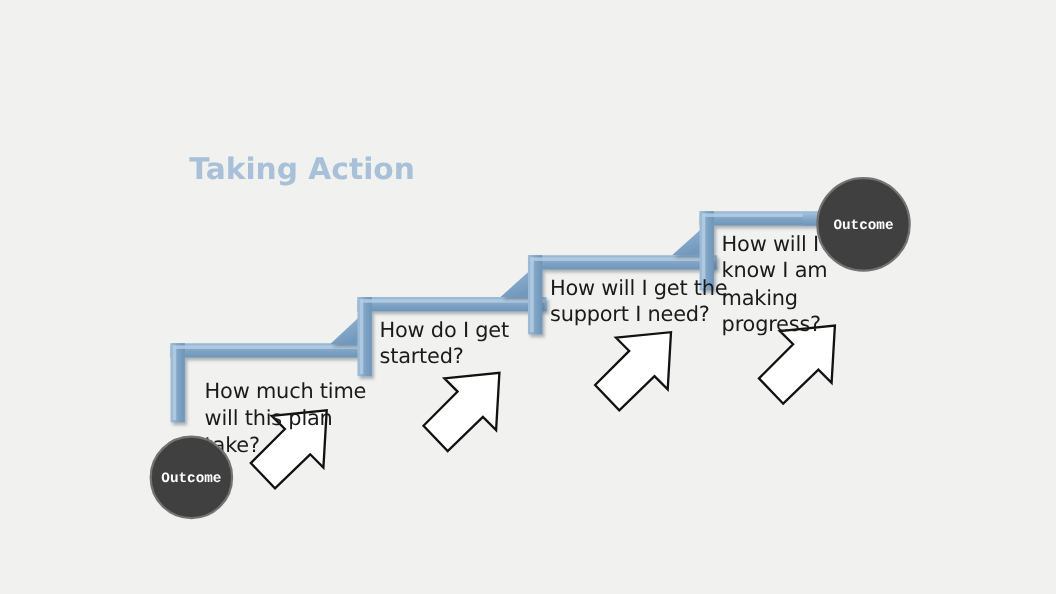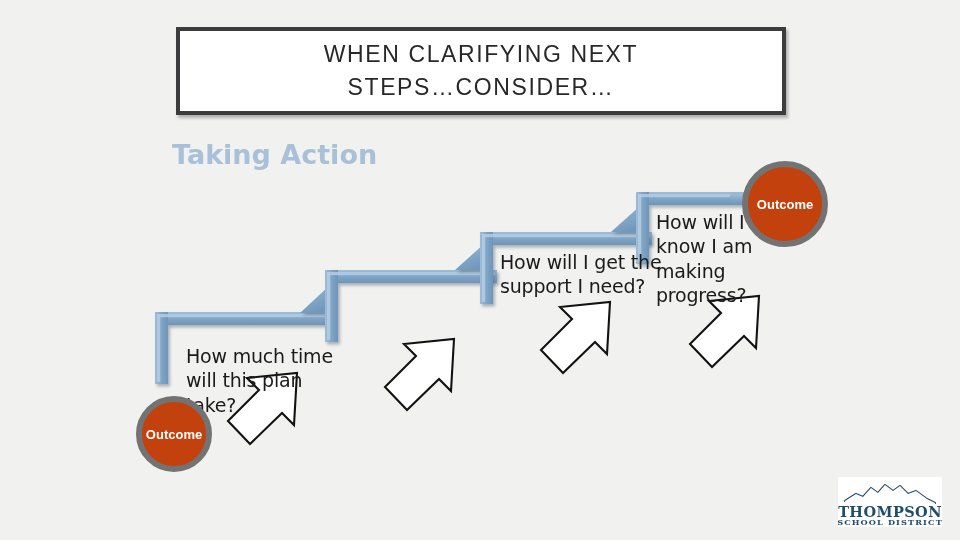--- a/index.html
+++ b/index.html
@@ -81,27 +81,27 @@
   }
   .step-0 { left: 186px; top: 344px; width: 160px; }
   .step-1 { left: 345px; top: 288px; width: 150px; }
   .step-2 { left: 500px; top: 250px; width: 165px; }
   .step-3 { left: 656px; top: 210px; width: 155px; }
 
   
   .node-circle {
     position: absolute;
     border-radius: 50%;
-    background: #c2410c;
-    border: 6px solid #737373;
+    background: #404040;
+    border: 2px solid #737373;
     display: flex;
     align-items: center;
     justify-content: center;
     color: #ffffff;
-    font-family: Liberation Sans, sans-serif;
+    font-family: Liberation Mono, monospace;
     font-weight: bold;
     box-sizing: border-box;
   }
   .circle-origin {
     left: 136px;
     top: 396px;
     width: 76px;
     height: 76px;
     font-size: 13px;
   }
@@ -122,24 +122,20 @@
     height: 50px;
     background: #ffffff;
   }
   .logo svg { display: block; }
 </style>
 </head>
 <body>
 
 <div class="slide">
 
-  <div class="title-box">
-    <div class="title-text">WHEN CLARIFYING NEXT
-STEPS…CONSIDER…</div>
-  </div>
 
   <div class="taking-action">Taking Action</div>
 
   <div class="diagram">
     <svg width="960" height="540" viewBox="0 0 960 540" xmlns="http://www.w3.org/2000/svg">
       <defs>
         <linearGradient id="barGradH" x1="0" y1="0" x2="0" y2="1">
           <stop offset="0%" stop-color="#9fbdd8"></stop>
           <stop offset="28%" stop-color="#8fb0cf"></stop>
           <stop offset="55%" stop-color="#7ea3c4"></stop>
@@ -210,34 +206,25 @@
 
       <g>
         <polygon points="690,344 721,313 709,301 759,296 756,348 744,336 712,367" fill="#ffffff" stroke="#121212" stroke-width="2.1" stroke-linejoin="miter"></polygon>
       </g>
     </svg>
   </div>
 
   <div class="step-text step-0">How much time
 will this plan
 take?</div>
+  <div class="step-text step-1">How do I get
+started?</div>
   <div class="step-text step-2">How will I get the
 support I need?</div>
   <div class="step-text step-3">How will I
 know I am
 making progress?</div>
 
   <div class="node-circle circle-origin">Outcome</div>
   <div class="node-circle circle-outcome">Outcome</div>
 
-  <div class="logo">
-    <svg width="104" height="50" viewBox="0 0 104 50" xmlns="http://www.w3.org/2000/svg">
-      <rect x="0" y="0" width="104" height="50" fill="#ffffff"></rect>
-      <g>
-        <path d="M7 24 L18 17 L25 20 L33 11 L40 16 L47 8 L55 14 L62 9 L70 17 L78 14 L89 22 L97 26" fill="none" stroke="#1f4e6b" stroke-width="2.1" stroke-linejoin="round" stroke-linecap="round"></path>
-        <path d="M7 24 L18 17 L25 20 L33 11 L40 16 L47 8 L55 14 L62 9 L70 17 L78 14 L89 22 L97 26 L97 28 L7 28 Z" fill="#ffffff" stroke="none"></path>
-      </g>
-      <text x="52" y="40" text-anchor="middle" font-family="DejaVu Serif, serif" font-size="14.5" font-weight="bold" letter-spacing="0.4" fill="#1f4e6b">THOMPSON</text>
-      <text x="52" y="48" text-anchor="middle" font-family="DejaVu Serif, serif" font-size="8.2" font-weight="bold" letter-spacing="1.1" fill="#1f4e6b">SCHOOL DISTRICT</text>
-    </svg>
-  </div>
 
 </div>
 
 </body></html>

